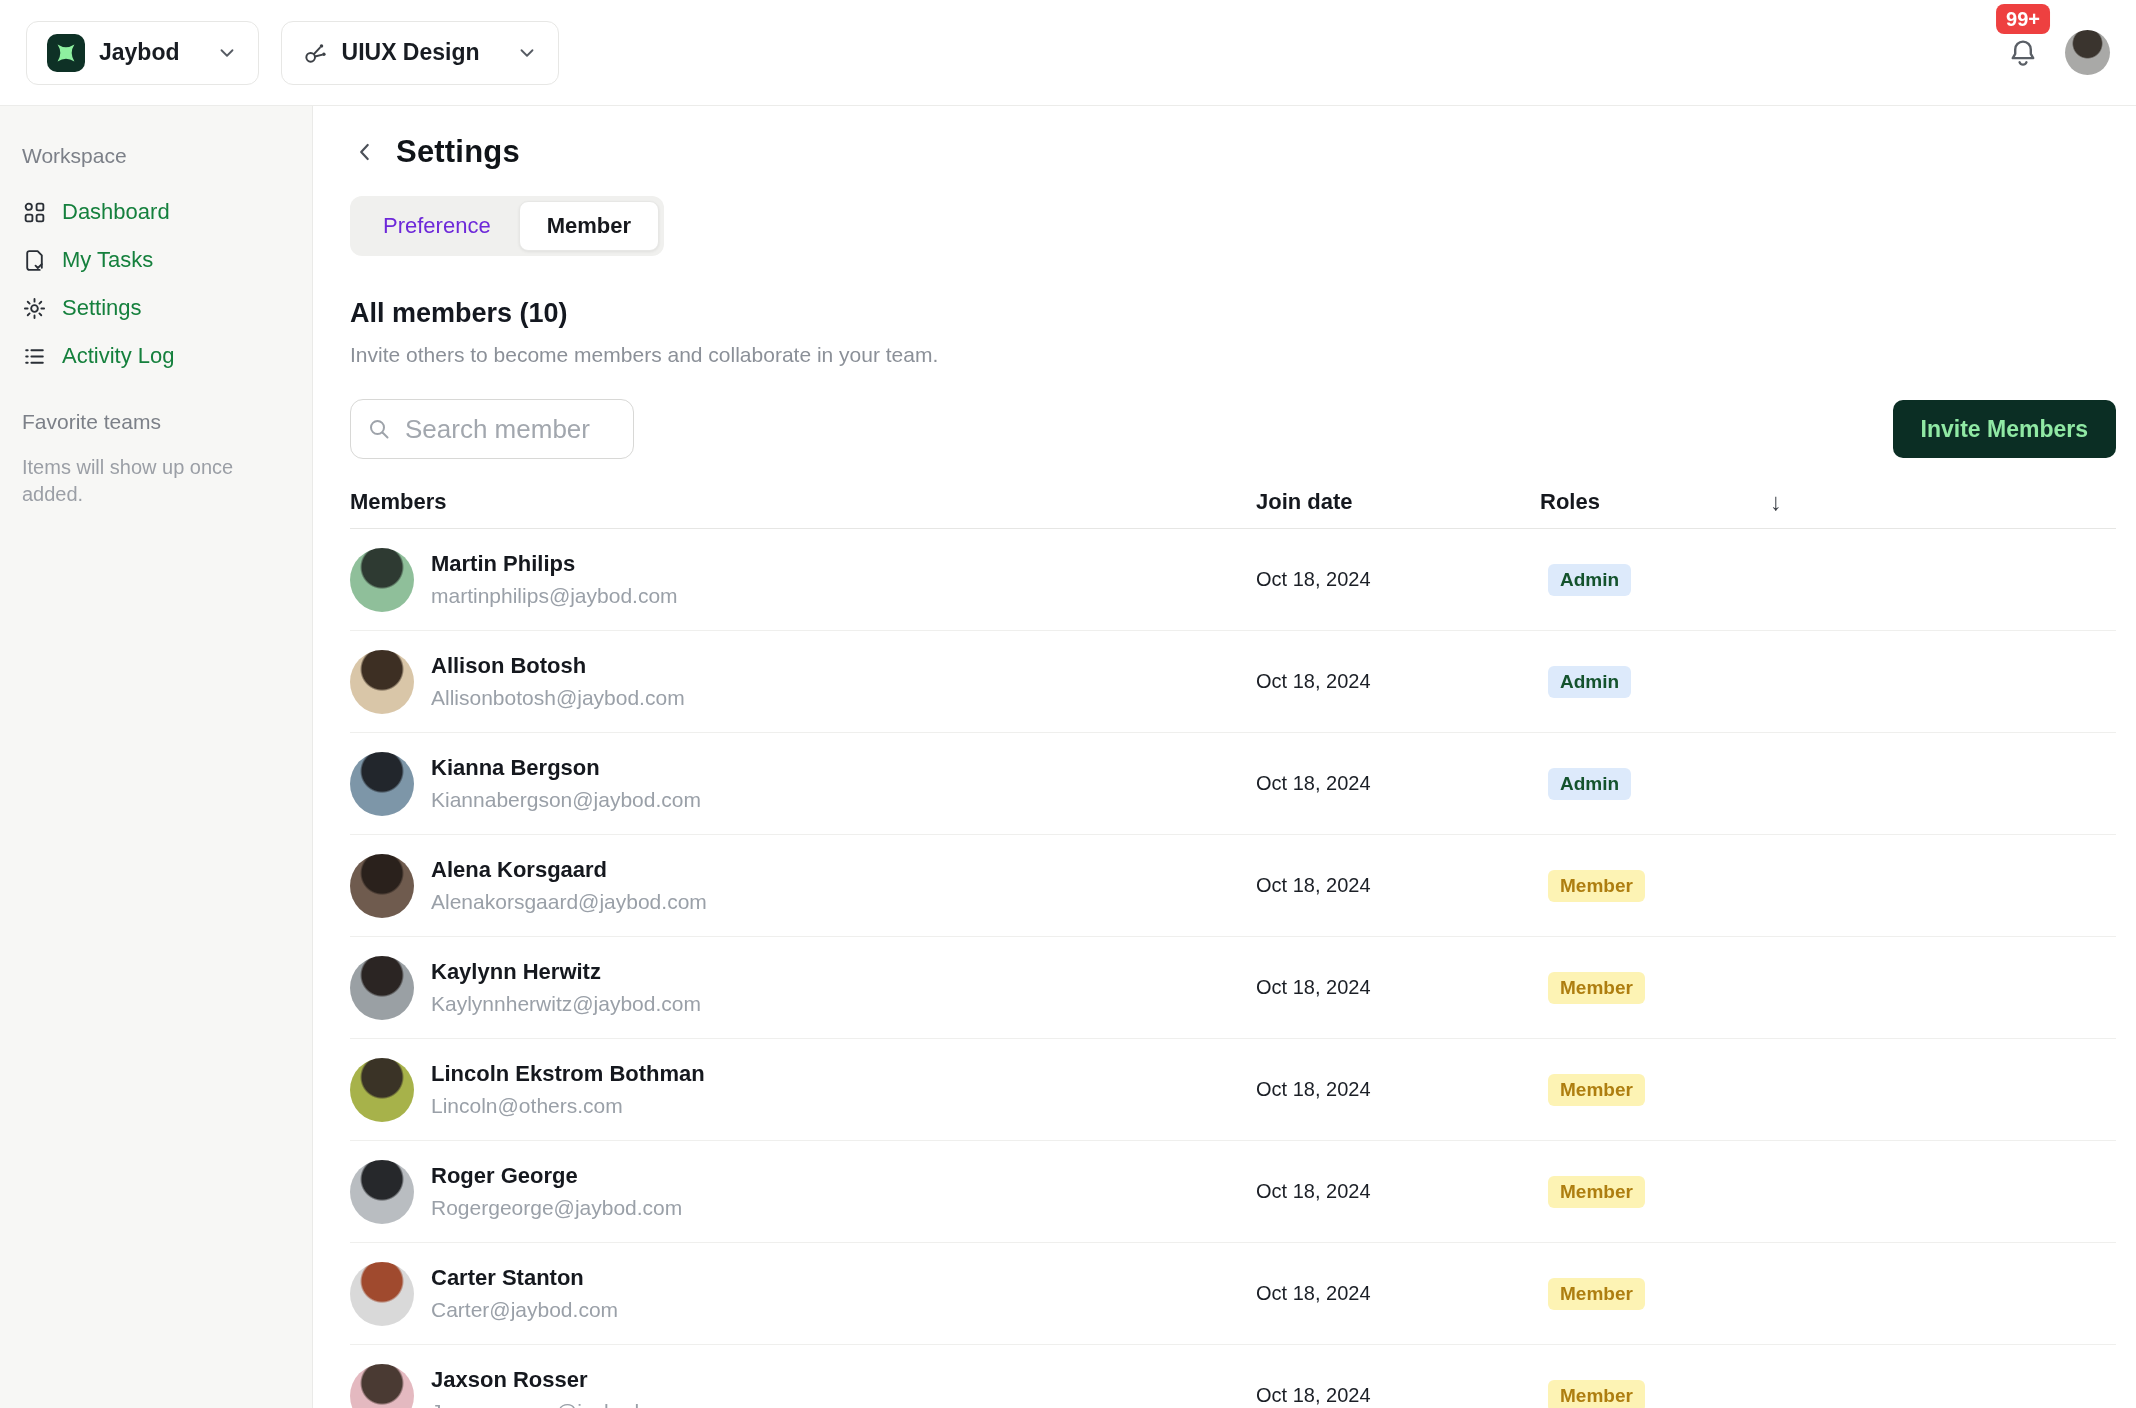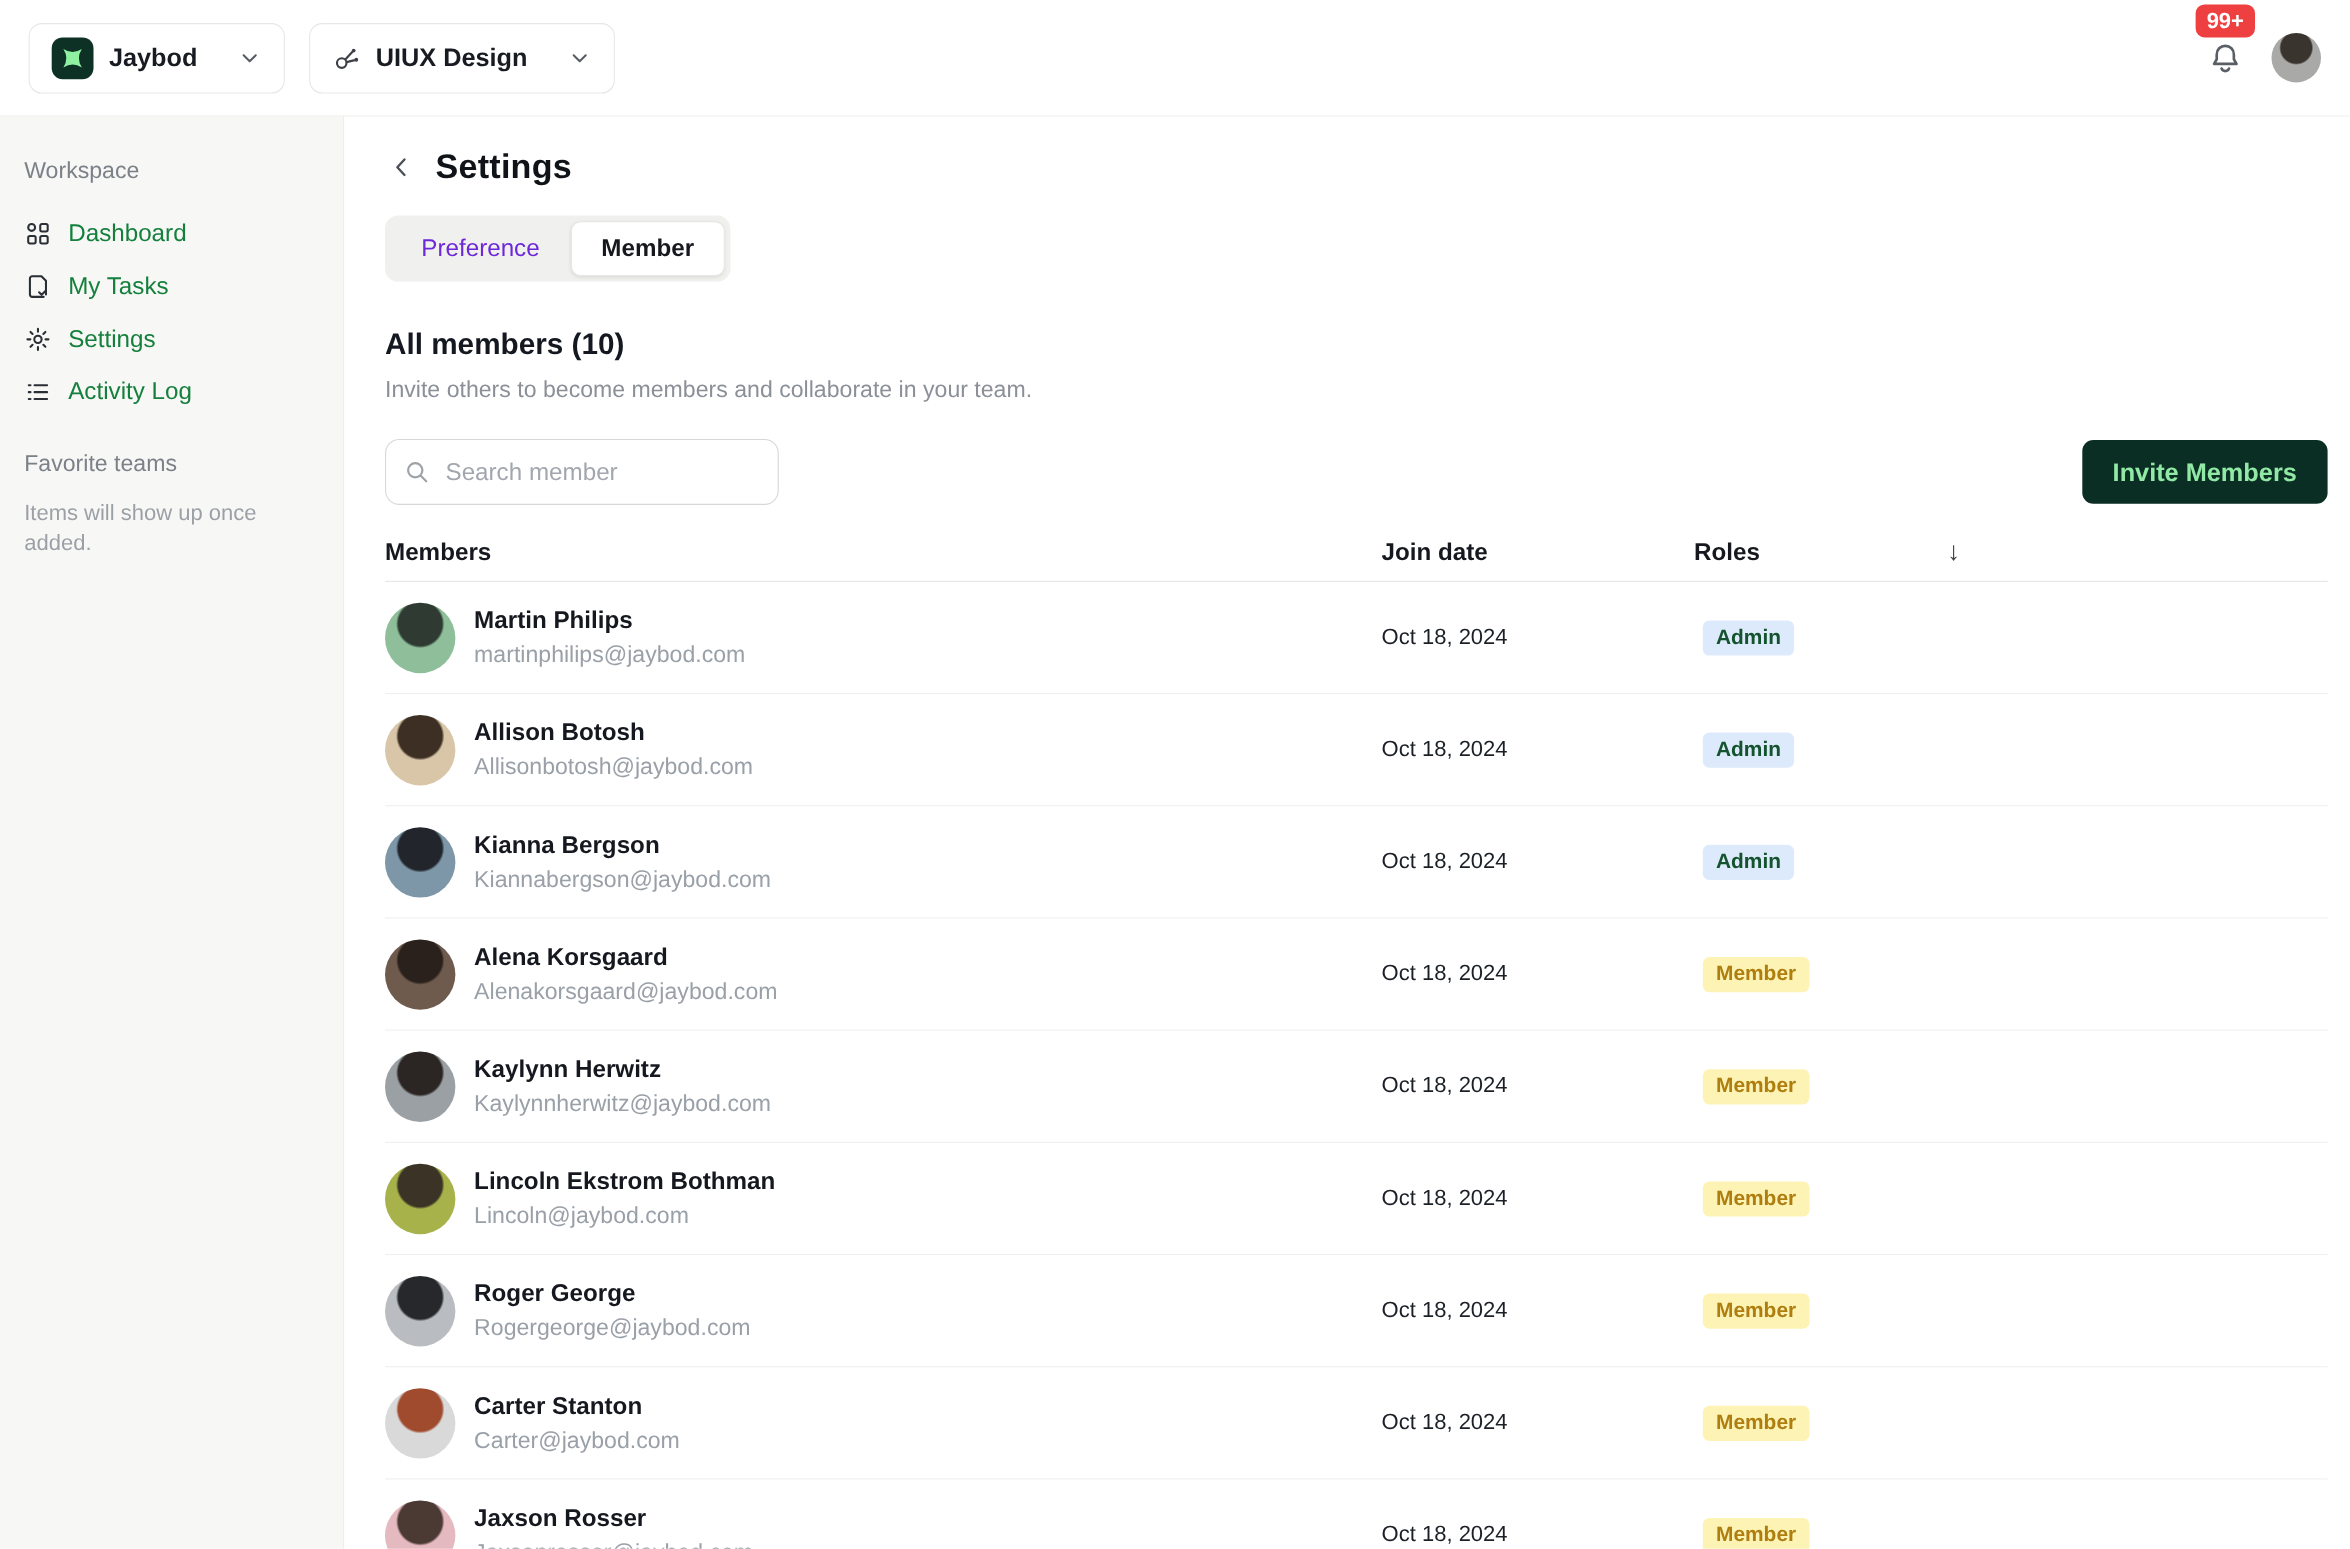--- a/index.html
+++ b/index.html
@@ -44,22 +44,22 @@
   .tab { padding:11px 27px; font-size:22px; color:#6d28d9; border-radius:9px; cursor:pointer;
          border:1px solid transparent; }
   .tab.active { background:#fff; color:#16181d; font-weight:600; border-color:#e7e7e5;
                 box-shadow:0 1px 3px rgba(0,0,0,.07); }
 
   .members-heading { margin-top:42px; font-size:27px; font-weight:700; color:#141820; }
   .members-sub { margin-top:14px; font-size:21px; color:#8b9098; }
 
   .controls { margin-top:32px; display:flex; align-items:center; justify-content:space-between; }
   .search-wrap { position:relative; }
-  .search-input { width:358px; height:60px; border:1.5px solid #d8d8d6; border-radius:13px;
-                  padding:0 16px 0 54px; font-size:22px; color:#33373d; outline:none;
+  .search-input { width:284px; height:60px; border:1.5px solid #d8d8d6; border-radius:13px;
+                  padding:0 16px 0 54px; font-size:26px; color:#33373d; outline:none;
                   font-family:"Liberation Sans", sans-serif; background:#fff; }
   .search-input::placeholder { color:#a2a7ae; }
   .search-icon { position:absolute; left:17px; top:50%; transform:translateY(-50%); display:flex; }
   .invite-btn { height:58px; padding:0 28px; border:none; border-radius:10px; cursor:pointer;
                 font-family:"Liberation Sans", sans-serif; font-size:23px; font-weight:600; }
 
   
   .table { margin-top:16px; }
   .t-head { display:grid; grid-template-columns:906px 284px 230px auto; align-items:center;
             height:54px; border-bottom:1px solid #e6e6e4; }
@@ -278,21 +278,21 @@
     </div>
     <div class="m-date">Oct 18, 2024</div>
     <span class="badge badge-member">Member</span>
   </div>
 
   <div class="row">
     <div class="member-cell">
       <div class="m-avatar" style="background: radial-gradient(circle at 50% 30%, rgb(58, 51, 38) 0px, rgb(58, 51, 38) 36%, rgb(167, 178, 74) 40%);"></div>
       <div>
         <div class="m-name">Lincoln Ekstrom Bothman</div>
-        <div class="m-email">Lincoln@jaybod.com</div>
+        <div class="m-email">Lincoln@others.com</div>
       </div>
     </div>
     <div class="m-date">Oct 18, 2024</div>
     <span class="badge badge-member">Member</span>
   </div>
 
   <div class="row">
     <div class="member-cell">
       <div class="m-avatar" style="background: radial-gradient(circle at 50% 30%, rgb(38, 40, 43) 0px, rgb(38, 40, 43) 36%, rgb(185, 189, 193) 40%);"></div>
       <div>

